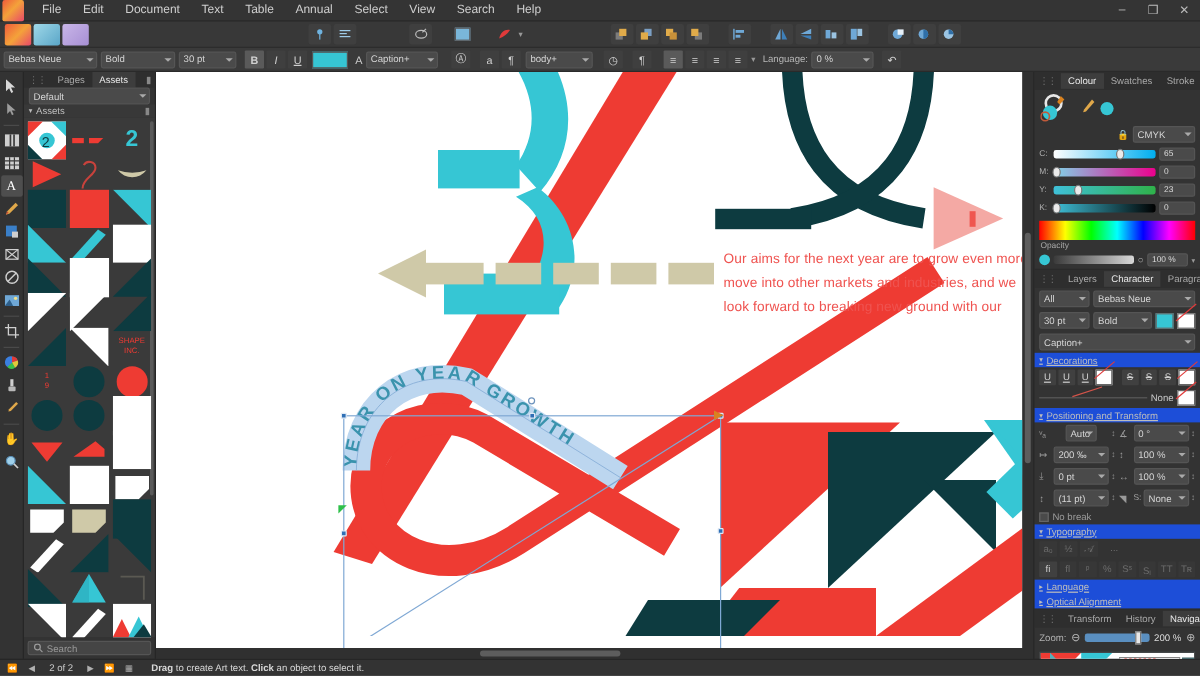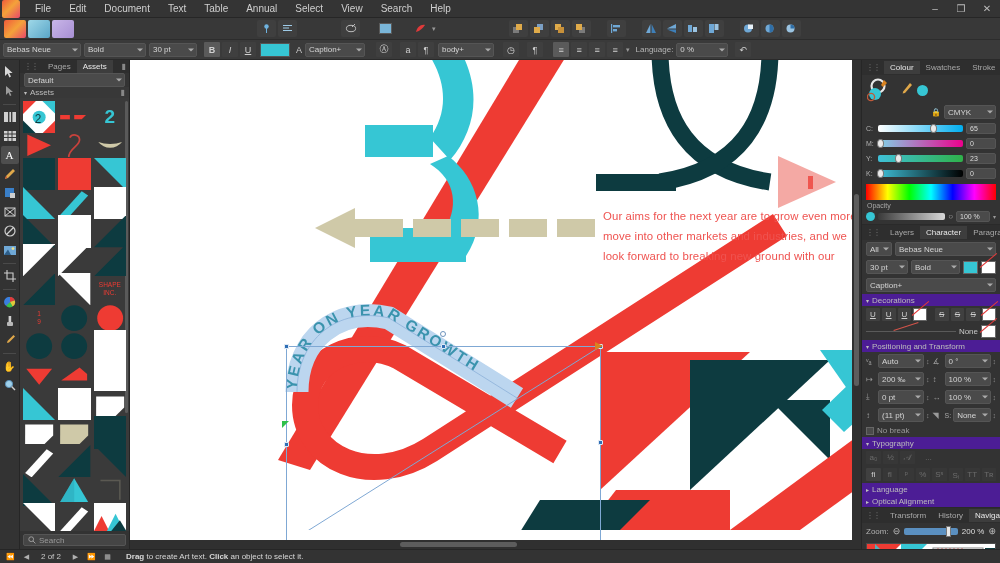--- a/index.html
+++ b/index.html
@@ -95,21 +95,21 @@
   .prow { display:flex; align-items:center; gap:3px; padding:2px 4px; }
   .slider { flex:1 1 auto; height:7px; border-radius:2px; position:relative; }
   .sknob { position:absolute; top:-1px; width:7px; height:9px; border-radius:50%;
            background:#eaeaea; border:1px solid #777; }
   .numbox { width:30px; height:11px; background:#4a4a4a; border:1px solid #555; border-radius:2px;
             font-size:7px; color:#ddd; display:flex; align-items:center; padding-left:3px; }
   .chan { width:9px; font-size:7px; color:#b0b0b0; }
   .spectrum { height:16px; margin:3px 4px 2px;
       background:linear-gradient(to right,#ff0000,#ffff00,#00ff00,#00ffff,#0000ff,#ff00ff,#ff0000); }
   .sechdr { height:12px; display:flex; align-items:center; padding:0 4px; gap:3px;
-            font-size:8px; color:#bdbdbd; background:#4c1d95; }
+            font-size:8px; color:#bdbdbd; background:#1d4ed8;text-decoration:underline; }
   .dbtn { width:15px; height:13px; background:#404040; border-radius:1px;
           display:flex; align-items:center; justify-content:center; font-size:8px; color:#d0d0d0; }
   .slashbox { width:15px; height:13px; background:#fff; position:relative; border:1px solid #666; }
   .slashbox::after { content:''; position:absolute; left:-2px; top:50%; width:22px; height:1px;
                      background:#e03a3a; transform:rotate(-40deg); transform-origin:left center; }
   .navthumb { margin:4px; height:52px; background:#1c2b2e; position:relative; overflow:hidden;
               border:1px solid #4a4a4a; }
   .zoomrow { display:flex; align-items:center; gap:4px; padding:3px 4px; }
 
   
@@ -782,21 +782,21 @@
 
       <div class="psec">
         <div class="ptabs">
           <span class="grip">⋮⋮</span>
           <div class="ptab">Layers</div>
           <div class="ptab on">Character</div>
           <div class="ptab">Paragraph</div>
 
         </div>
         <div class="prow">
-          <div class="fld" style="width:26px">
+          <div class="fld" style="width:42px">
             <span>All</span>
               <span class="caret"></span>
             </div>
           <div class="fld" style="flex:1">
             <span>Bebas Neue</span>
               <span class="caret"></span>
             </div>
         </div>
         <div class="prow">
           <div class="fld" style="width:42px">
@@ -837,21 +837,21 @@
           </div>
           <span style="font-size:8px;color:#c8c8c8">None</span>
           <div class="slashbox"></div>
         </div>
         <div class="sechdr">
           <span style="font-size:6px">▾</span>
           <span>Positioning and Transform</span>
         </div>
         <div id="pos-fields">
             <div class="prow">
-              <div style="display: flex; align-items: center; gap: 2px; flex: 1 1 0%; min-width: 0px;">
+              <div style="display: flex; align-items: center; gap: 12px; flex: 1 1 0%; min-width: 0px;">
                 <span style="font-size:8px;color:#9a9a9a;width:10px">ᵛₐ</span>
                 <div class="fld" style="flex:1;min-width:0">
                   <span>Auto</span>
                   <span class="caret"></span>
                 </div>
                 <span style="font-size:7px;color:#888">↕</span>
               </div>
               <div style="display: flex; align-items: center; gap: 2px; flex: 1 1 0%; min-width: 0px;">
                 <span style="font-size:8px;color:#9a9a9a;width:10px">∡</span>
                 <div class="fld" style="flex:1;min-width:0">

